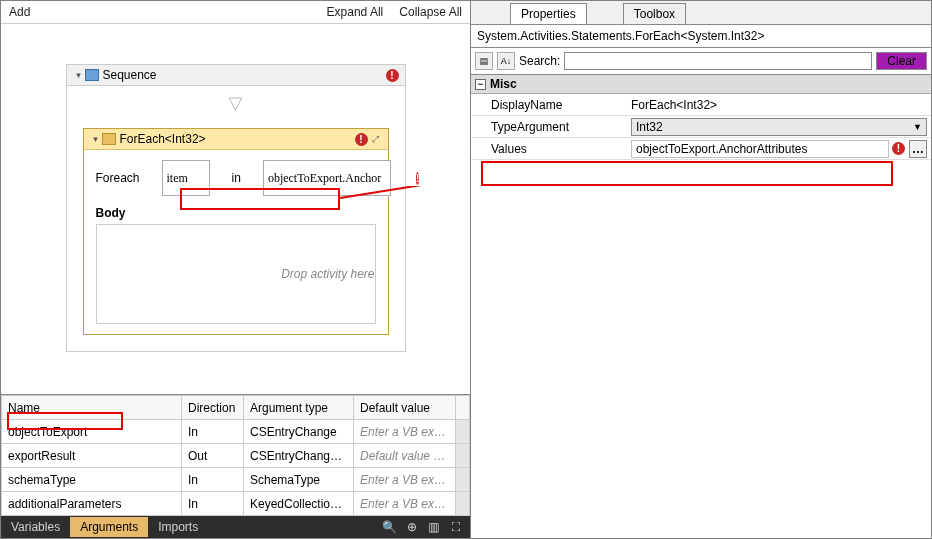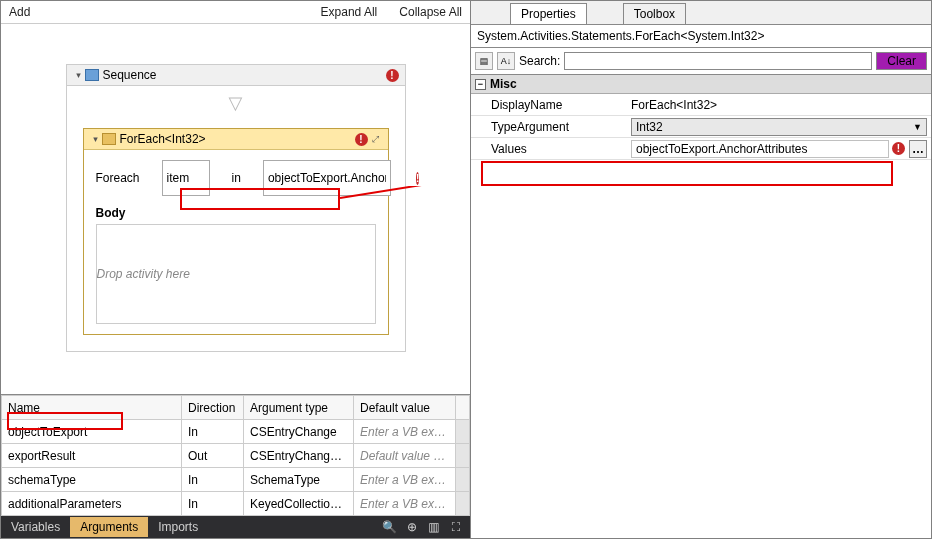--- a/index.html
+++ b/index.html
@@ -3,44 +3,44 @@
 <meta charset="utf-8">
 <style>
 * { box-sizing: border-box; font-family: "Segoe UI", Tahoma, sans-serif; font-size: 12px; }
 body { margin: 0; background: #fff; }
 .root { display: flex; width: 932px; height: 539px; border: 1px solid #808080; position: relative; }
 .left-pane { width: 470px; display: flex; flex-direction: column; border-right: 1px solid #808080; }
 .right-pane { flex: 1; display: flex; flex-direction: column; }
 
 
 .left-topbar { display: flex; justify-content: space-between; padding: 4px 8px; border-bottom: 1px solid #ccc; }
-.left-topbar .links { display: flex; gap: 22px; }
+.left-topbar .links { display: flex; gap: 16px; }
 .link { color: #222; cursor: pointer; }
 
 
 .canvas { flex: 1; overflow: hidden; position: relative; background: #fff; padding-top: 40px; }
 .sequence-box { margin: 0 auto; width: 340px; border: 1px solid #ccc; }
 .seq-header { display: flex; align-items: center; padding: 3px 6px; border-bottom: 1px solid #ccc; background: #f0f0f0; }
 .seq-header .title { flex: 1; margin-left: 4px; }
 .arrow-down { text-align: center; color: #bbb; padding: 6px 0; font-size: 18px; }
 .inner-pad { padding: 8px 16px 16px 16px; }
 
 .foreach-box { border: 1px solid #c0a040; background: #fff; }
 .foreach-header { display: flex; align-items: center; padding: 3px 6px; background: #ffe9a8; border-bottom: 1px solid #d8c070; }
 .foreach-header .title { flex: 1; margin-left: 4px; }
 .expander-icon { width: 12px; height: 12px; display: inline-flex; align-items: center; justify-content: center; font-size: 9px; color: #555; }
 .error-icon { width: 13px; height: 13px; border-radius: 50%; background: #c62828; color: #fff; display: inline-flex; align-items: center; justify-content: center; font-size: 10px; font-weight: bold; margin-left: 3px; }
 
 .foreach-body { padding: 10px 12px; }
 .foreach-line { display: flex; align-items: center; gap: 22px; margin-bottom: 10px; }
-.txt-input { border: 1px solid #aaa; padding: 17px 4px; background: #fff; height: 20px; }
+.txt-input { border: 1px solid #aaa; padding: 17px 4px; background: #fff; height: 20px; font-family: Liberation Serif, serif; }
 .txt-item { width: 48px; }
 .txt-in-expr { width: 128px; }
 .body-label { margin-bottom: 4px; font-weight: bold; }
-.drop-zone { border: 1px solid #ccc; height: 100px; display: flex; align-items: center; justify-content: flex-start; color: #888; font-style: italic; }
+.drop-zone { border: 1px solid #ccc; height: 100px; display: flex; align-items: center; justify-content: flex-end; color: #888; font-style: italic; }
 
 
 .args-grid { border-top: 1px solid #888; }
 .args-grid table { width: 100%; border-collapse: collapse; table-layout: fixed; }
 .args-grid th, .args-grid td { text-align: left; padding: 4px 6px; border: 1px solid #ccc; overflow: hidden; white-space: nowrap; text-overflow: ellipsis; height: 24px; }
 .args-grid th { background: #f7f7f7; font-weight: normal; }
 .args-grid .placeholder { color: #888; font-style: italic; }
 .scroll-thumb-col { width: 14px; background: #e5e5e5; }
 
 

